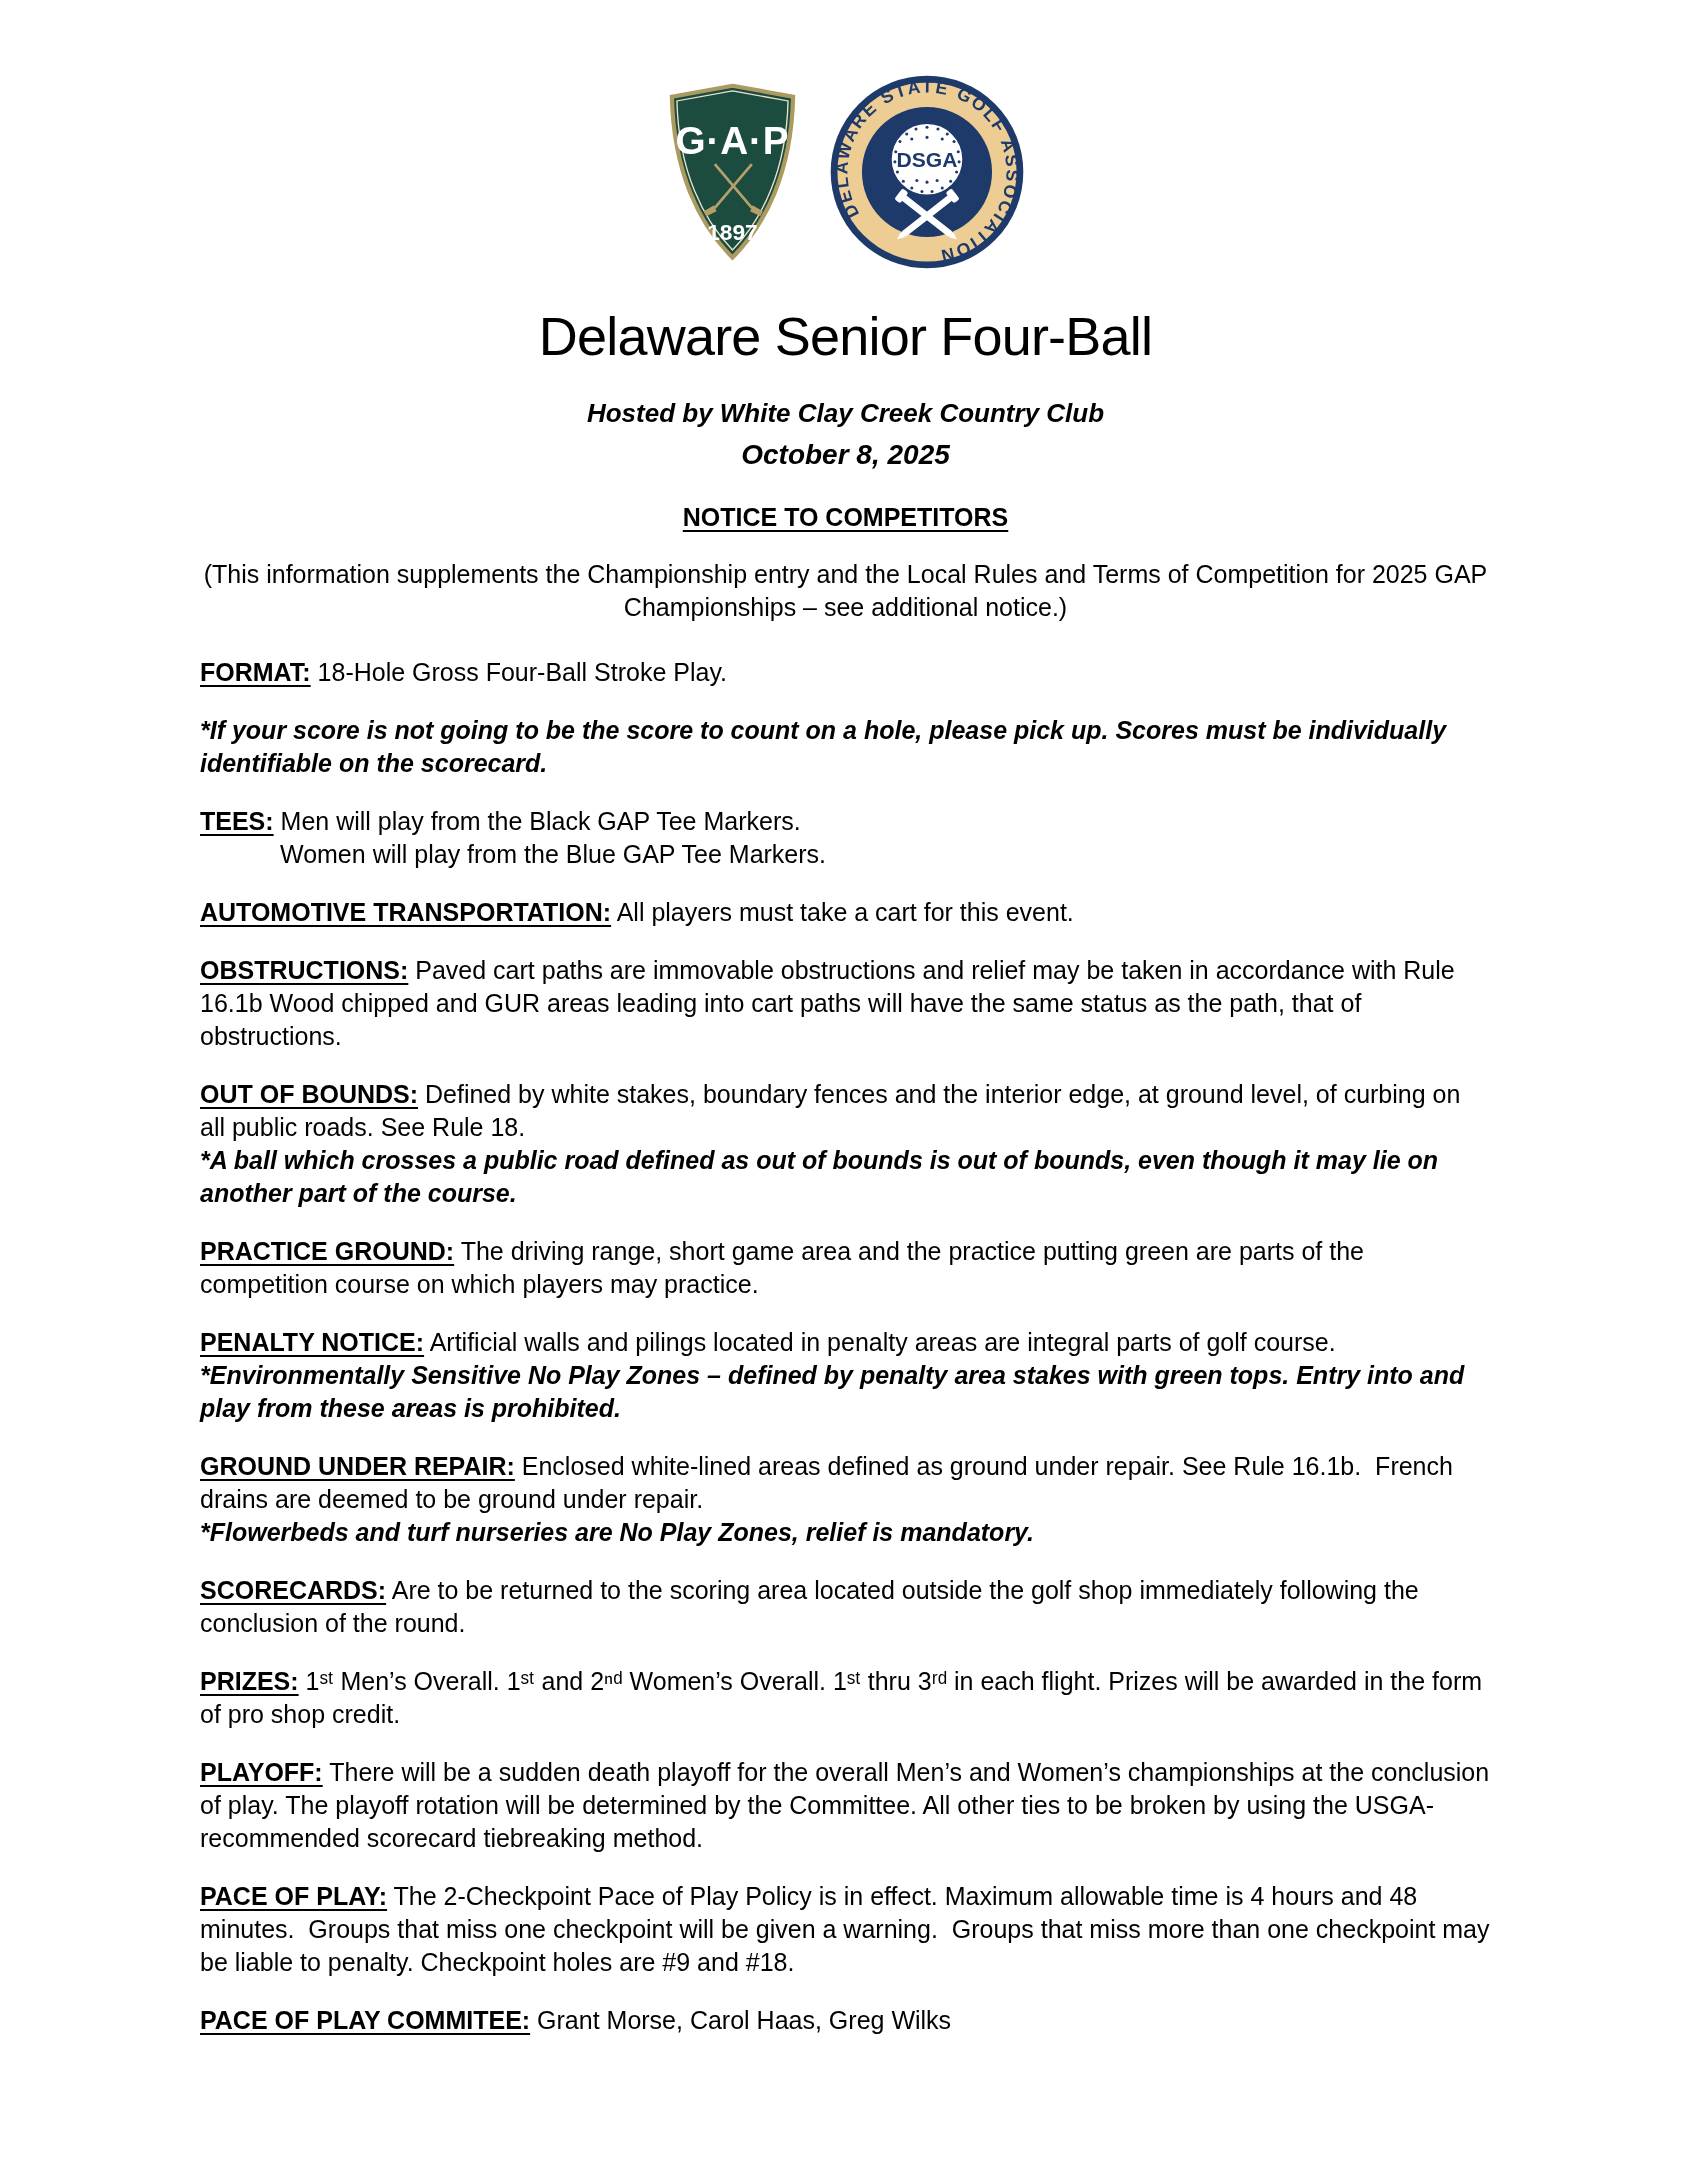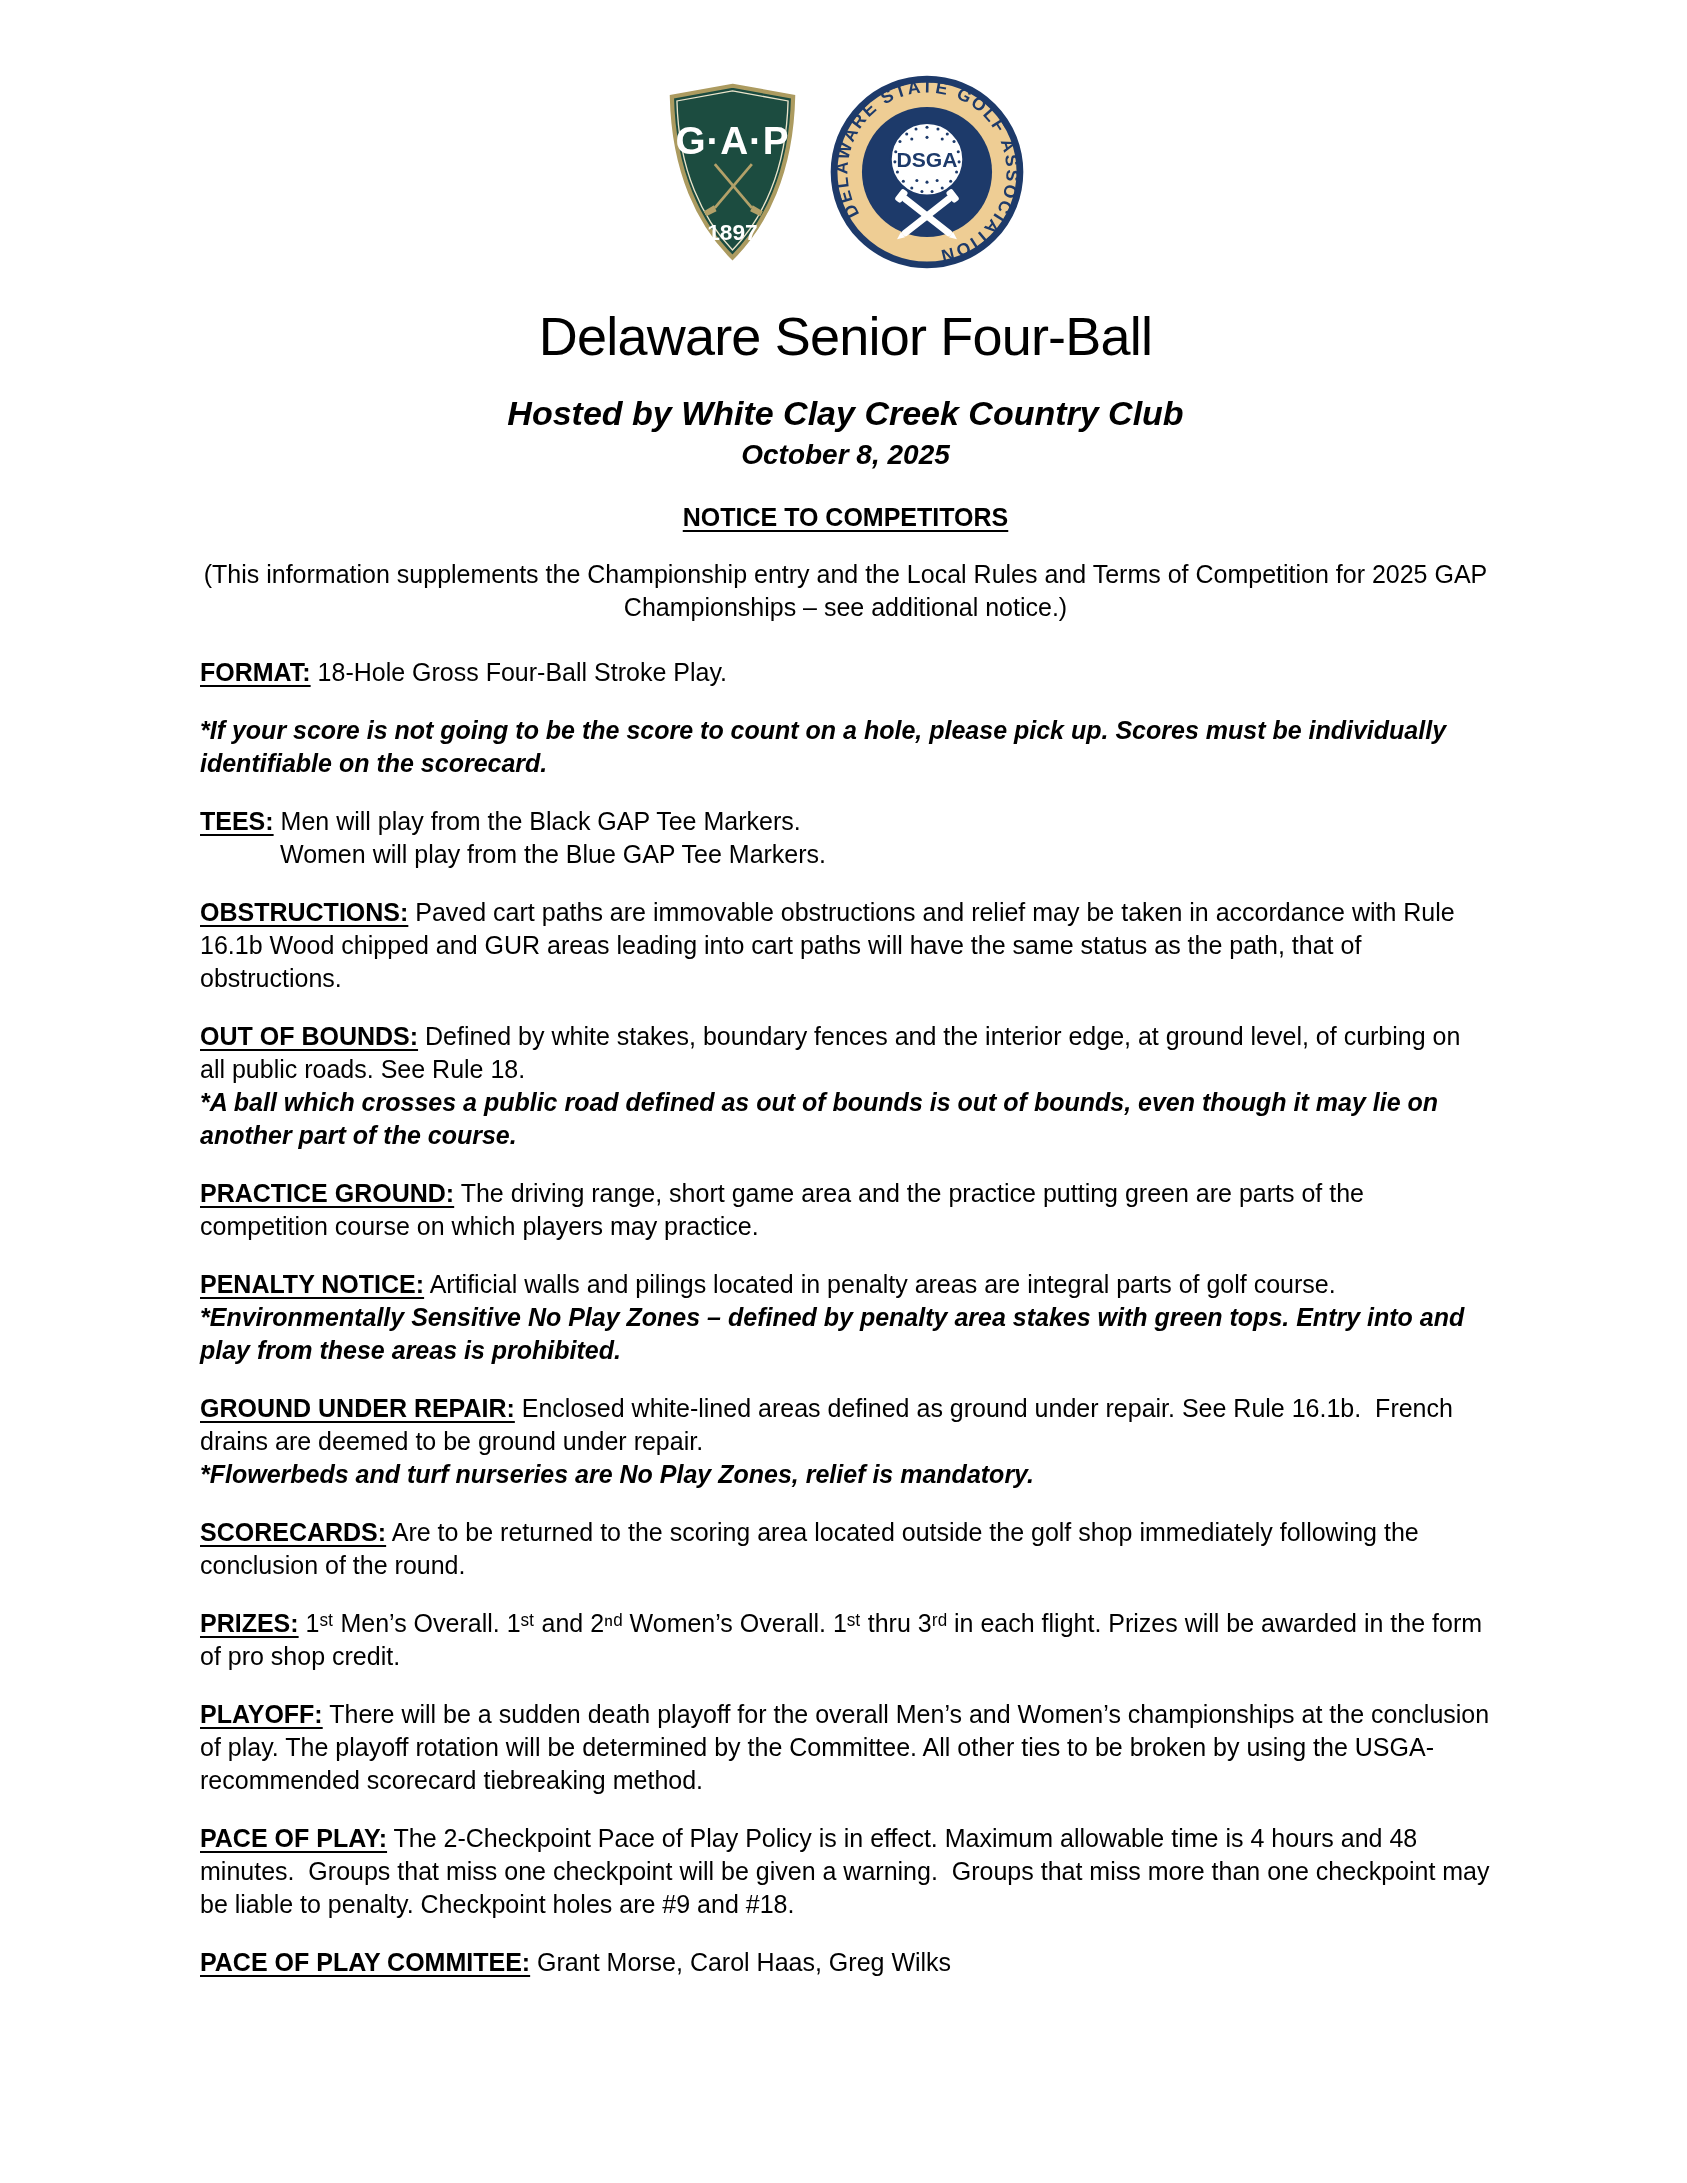--- a/index.html
+++ b/index.html
@@ -6,21 +6,21 @@
   .page{
     width:1687px;height:2183px;background:#ffffff;color:#000;
     font-family:"Liberation Sans","DejaVu Sans",sans-serif;
     box-sizing:border-box;padding:74px 196px 0 200px;overflow:hidden;border-radius:9px;
   }
   .logos{display:flex;justify-content:center;align-items:center;gap:30px;}
   .doc-title{
     text-align:center;font-size:54px;font-weight:400;letter-spacing:-0.8px;
     margin-top:35px;line-height:62px;
   }
-  .host-line{text-align:center;font-size:34px;font-weight:700;font-style:italic;margin-top:30px;line-height:33px;}
+  .host-line{text-align:center;font-size:26px;font-weight:700;font-style:italic;margin-top:30px;line-height:33px;}
   .date-line{text-align:center;font-size:28px;font-weight:700;font-style:italic;margin-top:8.4px;line-height:33px;}
   .notice-heading{
     text-align:center;font-size:25px;font-weight:700;margin-top:30px;line-height:32px;
   }
   .notice-heading span{text-decoration:underline;text-decoration-thickness:2.1px;text-underline-offset:4.2px;}
   .intro{
     text-align:center;font-size:25px;margin-top:25px;line-height:33px;
   }
   .body-copy{margin-top:32px;font-size:25px;line-height:33px;}
   .para{margin:0 0 25px 0;}
@@ -123,20 +123,21 @@
 
     <div class="para"><span class="label pre">FORMAT:</span> <span class="pre">18-Hole Gross Four-Ball Stroke Play.</span></div>
 
     <div class="para note pre">*If your score is not going to be the score to count on a hole, please pick up. Scores must be individually identifiable on the scorecard.</div>
 
     <div class="para">
       <div><span class="label pre">TEES:</span> <span class="pre">Men will play from the Black GAP Tee Markers.</span></div>
       <div class="indent pre">Women will play from the Blue GAP Tee Markers.</div>
     </div>
 
+    <div class="para"><span class="label pre">AUTOMOTIVE TRANSPORTATION:</span> <span class="pre">All players must take a cart for this event.</span></div>
 
     <div class="para"><span class="label pre">OBSTRUCTIONS:</span> <span class="pre">Paved cart paths are immovable obstructions and relief may be taken in accordance with Rule 16.1b Wood chipped and GUR areas leading into cart paths will have the same status as the path, that of obstructions.</span></div>
 
     <div class="para">
       <div><span class="label pre">OUT OF BOUNDS:</span> <span class="pre">Defined by white stakes, boundary fences and the interior edge, at ground level, of curbing on all public roads. See Rule 18.</span></div>
       <div class="note pre">*A ball which crosses a public road defined as out of bounds is out of bounds, even though it may lie on another part of the course.</div>
     </div>
 
     <div class="para"><span class="label pre">PRACTICE GROUND:</span> <span class="pre">The driving range, short game area and the practice putting green are parts of the competition course on which players may practice.</span></div>
 

